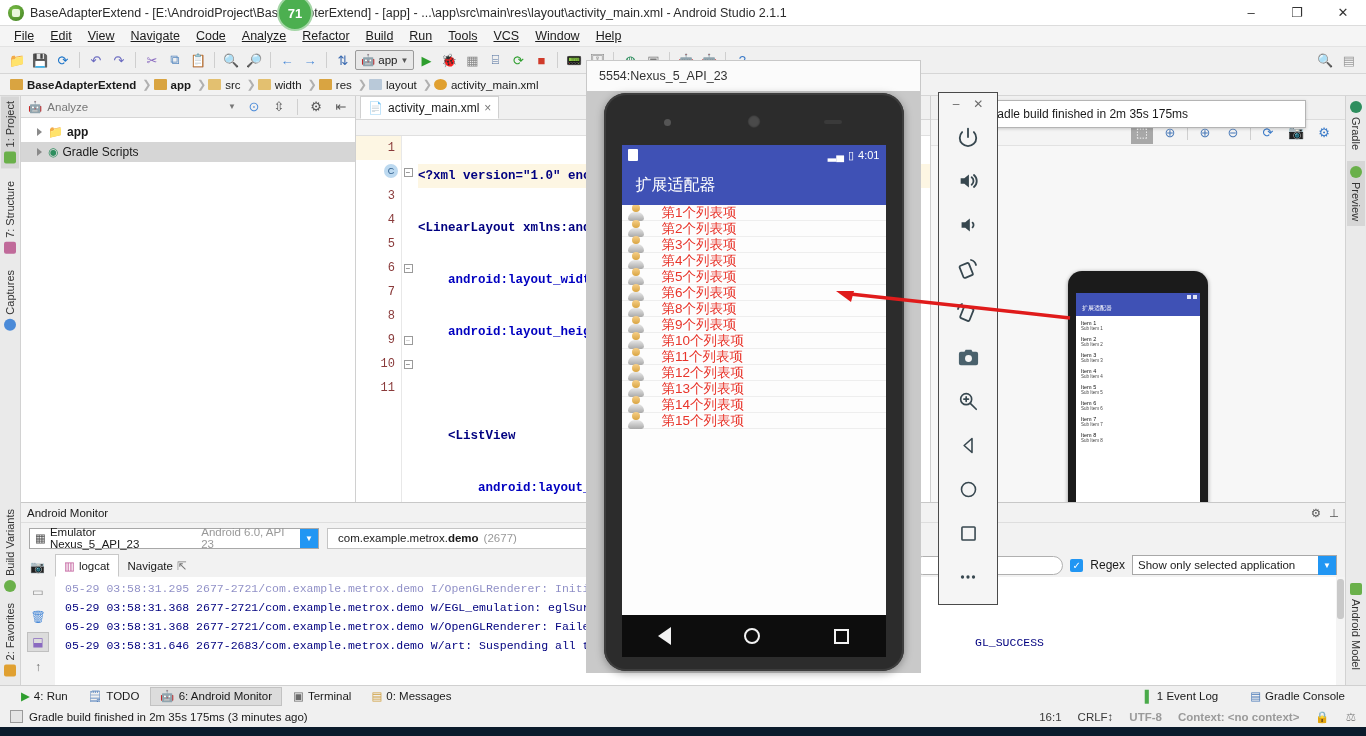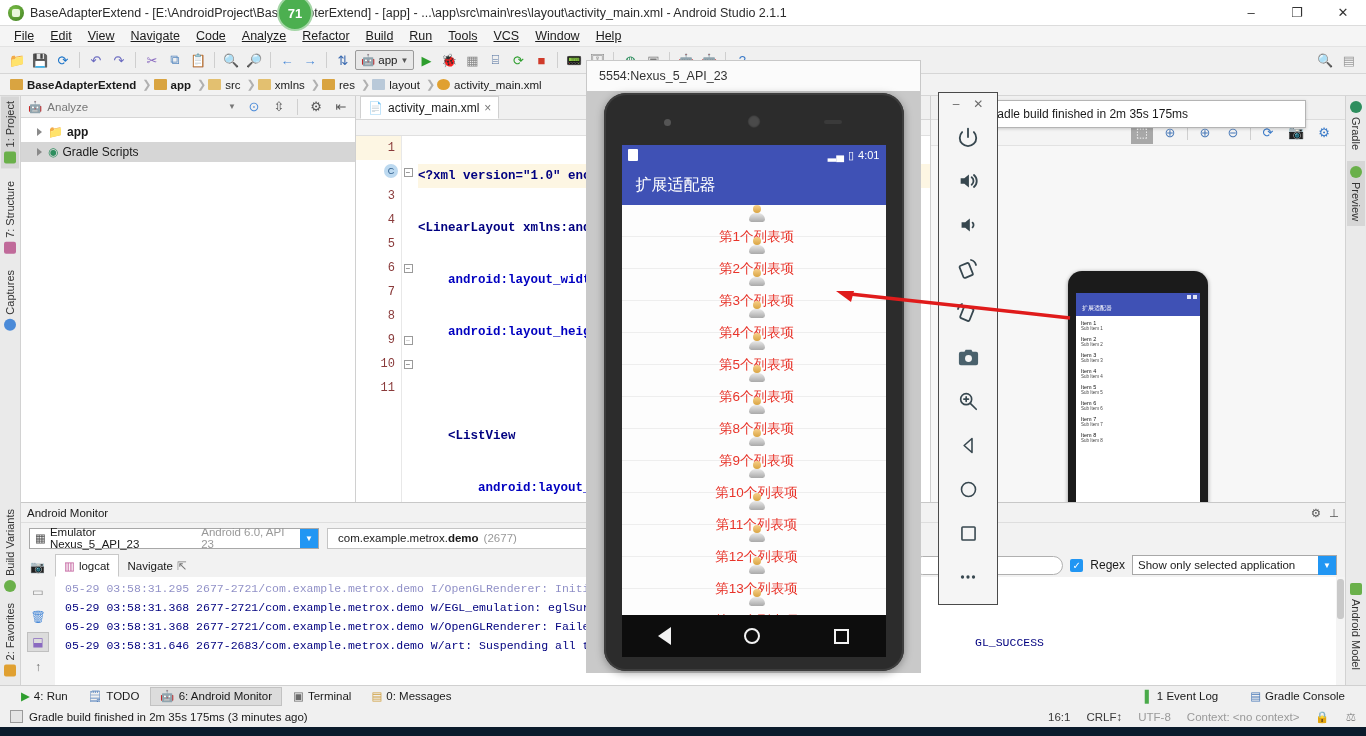--- a/index.html
+++ b/index.html
@@ -165,21 +165,21 @@
 
   
   #toolwin-bar{position:absolute;left:0;right:0;bottom:30px;height:21px;background:#f0f0f0;
     border-top:1px solid #d0d0d0;display:flex;align-items:center;padding-left:12px;gap:2px;font-size:11.5px;}
   .twbtn{height:19px;padding:0 9px;display:flex;align-items:center;gap:4px;}
   .twbtn.sel{background:#dcdcdc;border:1px solid #c2c2c2;}
   #toolwin-bar .right{margin-left:auto;display:flex;gap:14px;padding-right:12px;align-items:center;}
   #statusbar{position:absolute;left:0;right:0;bottom:9px;height:21px;background:#f0f0f0;
     display:flex;align-items:center;padding-left:10px;gap:6px;font-size:11.5px;}
   #statusbar .right{margin-left:auto;display:flex;gap:16px;padding-right:10px;align-items:center;color:#3a3a3a;}
-  #statusbar .dim{color:#9a9a9a;}
+  #statusbar .dim{color:#9a9a9a;font-weight:bold;}
   #taskbar{position:absolute;left:0;right:0;bottom:0;height:9px;background:#0b1b2c;}
 
   
   #emuwin{position:absolute;left:586px;top:60px;width:335px;height:613px;z-index:50;}
   #emu-titlebar{height:31px;background:#fbfbfb;border:1px solid #c8c8c8;border-bottom:none;
     display:flex;align-items:center;padding-left:12px;font-size:12.5px;color:#333;}
   #emu-frame{height:582px;background:#c9c9c9;display:flex;align-items:flex-start;justify-content:center;}
   #phone{width:300px;height:578px;margin-top:2px;background:#2c2c2c;border-radius:22px;
     padding:52px 18px 56px;position:relative;
     box-shadow:inset 0 0 0 2px #3d3d3d, 0 2px 8px rgba(0,0,0,.35);}
@@ -189,22 +189,22 @@
   #cam{position:absolute;top:26px;left:60px;width:7px;height:7px;border-radius:50%;background:#555;}
   #sensor{position:absolute;top:27px;right:62px;width:18px;height:4px;border-radius:2px;background:#3a3a3a;}
   #scr{width:100%;height:100%;background:#fff;display:flex;flex-direction:column;overflow:hidden;}
   #emu-status{height:20px;background:#3f51b5;display:flex;align-items:center;padding:0 6px;
     color:#fff;font-size:11px;}
   #emu-status .apps{width:10px;height:12px;background:#fff;border-radius:1px;}
   #emu-status .rt{margin-left:auto;display:flex;align-items:center;gap:4px;font-size:11px;}
   #emu-actionbar{height:40px;background:#3f51b5;color:#fff;display:flex;align-items:center;
     padding-left:14px;font-size:16px;}
   #emu-list{flex:1;overflow:hidden;background:#fdfdfd;}
-  .li{height:32px;display:flex;align-items:center;gap:6px;padding-left:6px;
-    border-bottom:1px solid #eeeeee;flex-direction:column;}
+  .li{height:16px;display:flex;align-items:center;gap:18px;padding-left:6px;
+    border-bottom:1px solid #eeeeee;}
   .avatar{width:16px;height:17px;position:relative;flex:none;}
   .avatar .h{position:absolute;top:0;left:4px;width:8px;height:8px;border-radius:50%;
     background:linear-gradient(#f7d08a,#d9a441);}
   .avatar .s{position:absolute;bottom:0;left:0;width:16px;height:9px;border-radius:8px 8px 3px 3px;
     background:linear-gradient(#e9e9e9,#a9a9a9);}
   .li span{color:#e8342a;font-size:13.5px;}
   #emu-navbar{height:42px;background:#0d0d0d;display:flex;align-items:center;
     justify-content:space-around;position:absolute;left:18px;right:18px;bottom:14px;}
   .nav-b{width:0;height:0;border-top:9px solid transparent;border-bottom:9px solid transparent;
     border-right:13px solid #f2f2f2;}
@@ -311,21 +311,21 @@
     <span>app</span>
   </div>
   <span class="arrow">❯</span>
   <div class="cb">
     <span class="ci" style="background:#e3c070"></span>
     <span>src</span>
   </div>
   <span class="arrow">❯</span>
   <div class="cb">
     <span class="ci" style="background:#e3c070"></span>
-    <span>xmlns</span>
+    <span>width</span>
   </div>
   <span class="arrow">❯</span>
   <div class="cb">
     <span class="ci" style="background:#d9a441"></span>
     <span>res</span>
   </div>
   <span class="arrow">❯</span>
   <div class="cb">
     <span class="ci" style="background:#b9c9d9"></span>
     <span>layout</span>

